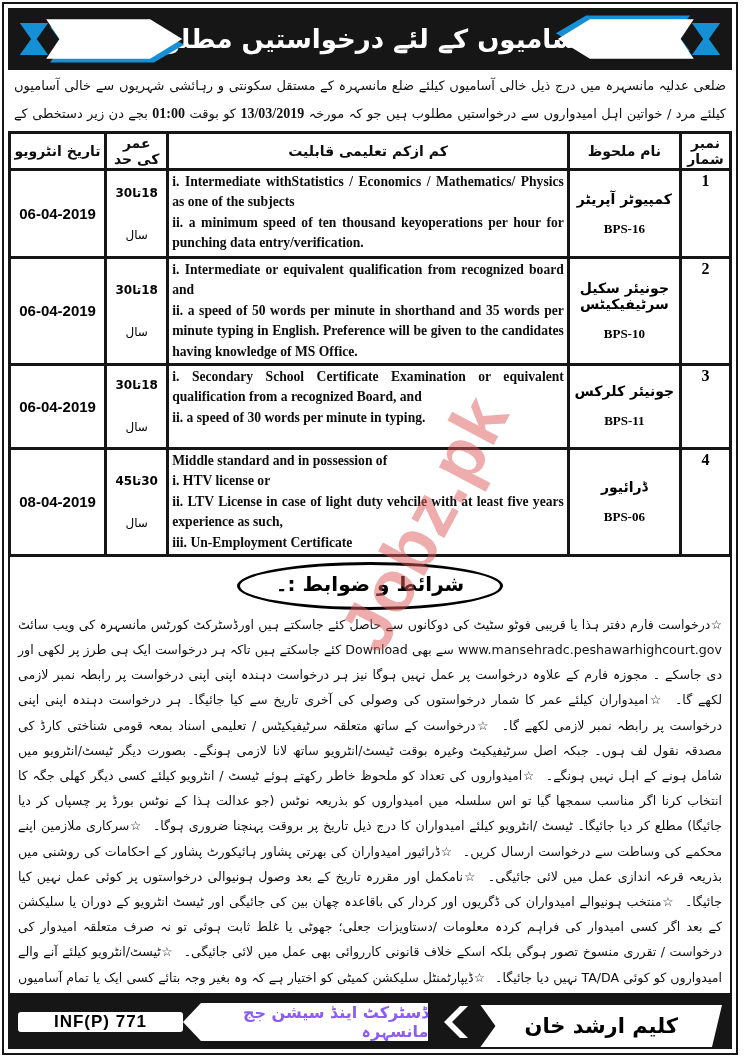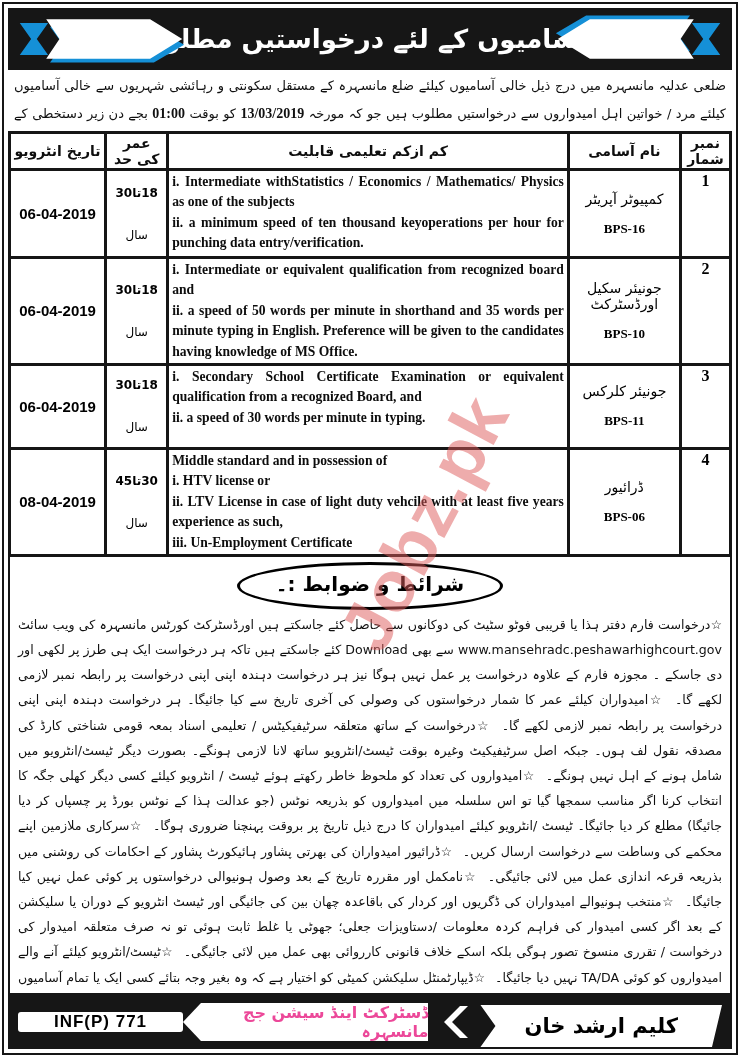--- a/index.html
+++ b/index.html
@@ -25,21 +25,21 @@
   }
   .intro b { font-family:"Liberation Serif",serif; font-size:14px; }
   
   table.jobs { border-collapse:collapse; table-layout:fixed; width:100%; direction:rtl; flex:0 0 auto; }
   .jobs td, .jobs th { border:3px solid #161616; padding:1px 3px; box-sizing:border-box; }
   .jobs th { font-size:14px; font-weight:bold; height:30px; color:#0e0e0e; }
   .col-serial { width:50px; } .col-post { width:112px; } .col-qual { width:400px; }
   .col-age { width:62px; } .col-date { width:96px; }
   .c-serial { vertical-align:top; text-align:center; font-family:"Liberation Serif",serif; font-weight:bold; font-size:16px; padding-top:4px; }
   .c-post { text-align:center; vertical-align:middle; }
-  .post-urdu { font-size:14px; font-weight:normal; }
+  .post-urdu { font-size:14px; font-weight:bold; }
   .post-bps  { font-family:"Liberation Serif",serif; font-weight:bold; font-size:13px; margin-top:14px; }
   .c-qual {
     direction:ltr; text-align:justify; vertical-align:top;
     font-family:"Liberation Serif",serif; font-weight:bold; font-size:13.6px;
     line-height:1.5; white-space:pre-line; padding:2px 5px; color:#0d0d0d;margin-left:28px;
   }
   .c-age { text-align:center; vertical-align:middle; font-weight:bold; font-size:12px; direction:rtl; }
   .age-unit { margin-top:28px; font-weight:normal; }
   .c-date { text-align:center; vertical-align:middle; font-family:Liberation Sans, sans-serif; font-weight:bold; font-size:15px; direction:ltr; }
   .r1 { height:88px; } .r2 { height:98px; } .r3 { height:84px; } .r4 { height:102px; }
@@ -60,21 +60,21 @@
     margin-top:auto; flex:0 0 auto; height:54px; background:#161616;
     display:flex; align-items:center; padding:0 10px; box-sizing:border-box;
   }
   .inf-box {
     background:#fff; color:#000; font-family:"Liberation Sans",sans-serif;
     font-weight:bold; font-size:17px; width:168px; height:20px;
     display:flex; align-items:center; justify-content:center; border-radius:3px; letter-spacing:1px;
   }
   .footer-spacer { flex:1; }
   .office-ribbon {
-    background:#fff; color:#ec4899; height:38px; width:250px;
+    background:#fff; color:#8b5cf6; height:38px; width:250px;
     clip-path:polygon(18px 0, 100% 0, 100% 100%, 18px 100%, 0 50%);
     display:flex; align-items:center; justify-content:center;
     font-weight:bold; font-size:16px; direction:rtl;
   }
   .footer-chevron { margin:0 12px 0 16px; flex:0 0 auto; }
   .name-ribbon {
     background:#fff; color:#000; height:42px; width:246px;
     clip-path:polygon(0 0, 100% 0, calc(100% - 10px) 100%, 0 100%, 15px 50%);
     display:flex; align-items:center; justify-content:center;
     font-weight:bold; font-size:21px; direction:rtl;margin-top:8px;
@@ -114,21 +114,21 @@
     <colgroup>
       <col class="col-serial">
         <col class="col-post">
         <col class="col-qual">
         <col class="col-age">
         <col class="col-date">
     </colgroup>
     <tbody>
         <tr>
       <th>نمبر شمار</th>
-      <th>نام آسامی</th>
+      <th>نام ملحوظ</th>
       <th>کم ازکم تعلیمی قابلیت</th>
       <th>عمر کی حد</th>
       <th>تاریخ انٹرویو</th>
     </tr>
     <tr class="r1">
       <td class="c-serial">1</td>
       <td class="c-post">
         <div class="post-urdu">کمپیوٹر آپریٹر</div>
         <div class="post-bps">BPS-16</div>
       </td>
@@ -136,21 +136,21 @@
 ii. a minimum speed of ten thousand keyoperations per hour for punching data entry/verification.</td>
       <td class="c-age">
         <div>18تا30</div>
         <div class="age-unit">سال</div>
       </td>
       <td class="c-date">06-04-2019</td>
     </tr>
     <tr class="r2">
       <td class="c-serial">2</td>
       <td class="c-post">
-        <div class="post-urdu">جونیئر سکیل اورڈسٹرکٹ</div>
+        <div class="post-urdu">جونیئر سکیل سرٹیفیکیٹس</div>
         <div class="post-bps">BPS-10</div>
       </td>
       <td class="c-qual">i. Intermediate or equivalent qualification from recognized board and
 ii. a speed of 50 words per minute in shorthand and 35 words per minute typing in English. Preference will be given to the candidates having knowledge of MS Office.</td>
       <td class="c-age">
         <div>18تا30</div>
         <div class="age-unit">سال</div>
       </td>
       <td class="c-date">06-04-2019</td>
     </tr>

